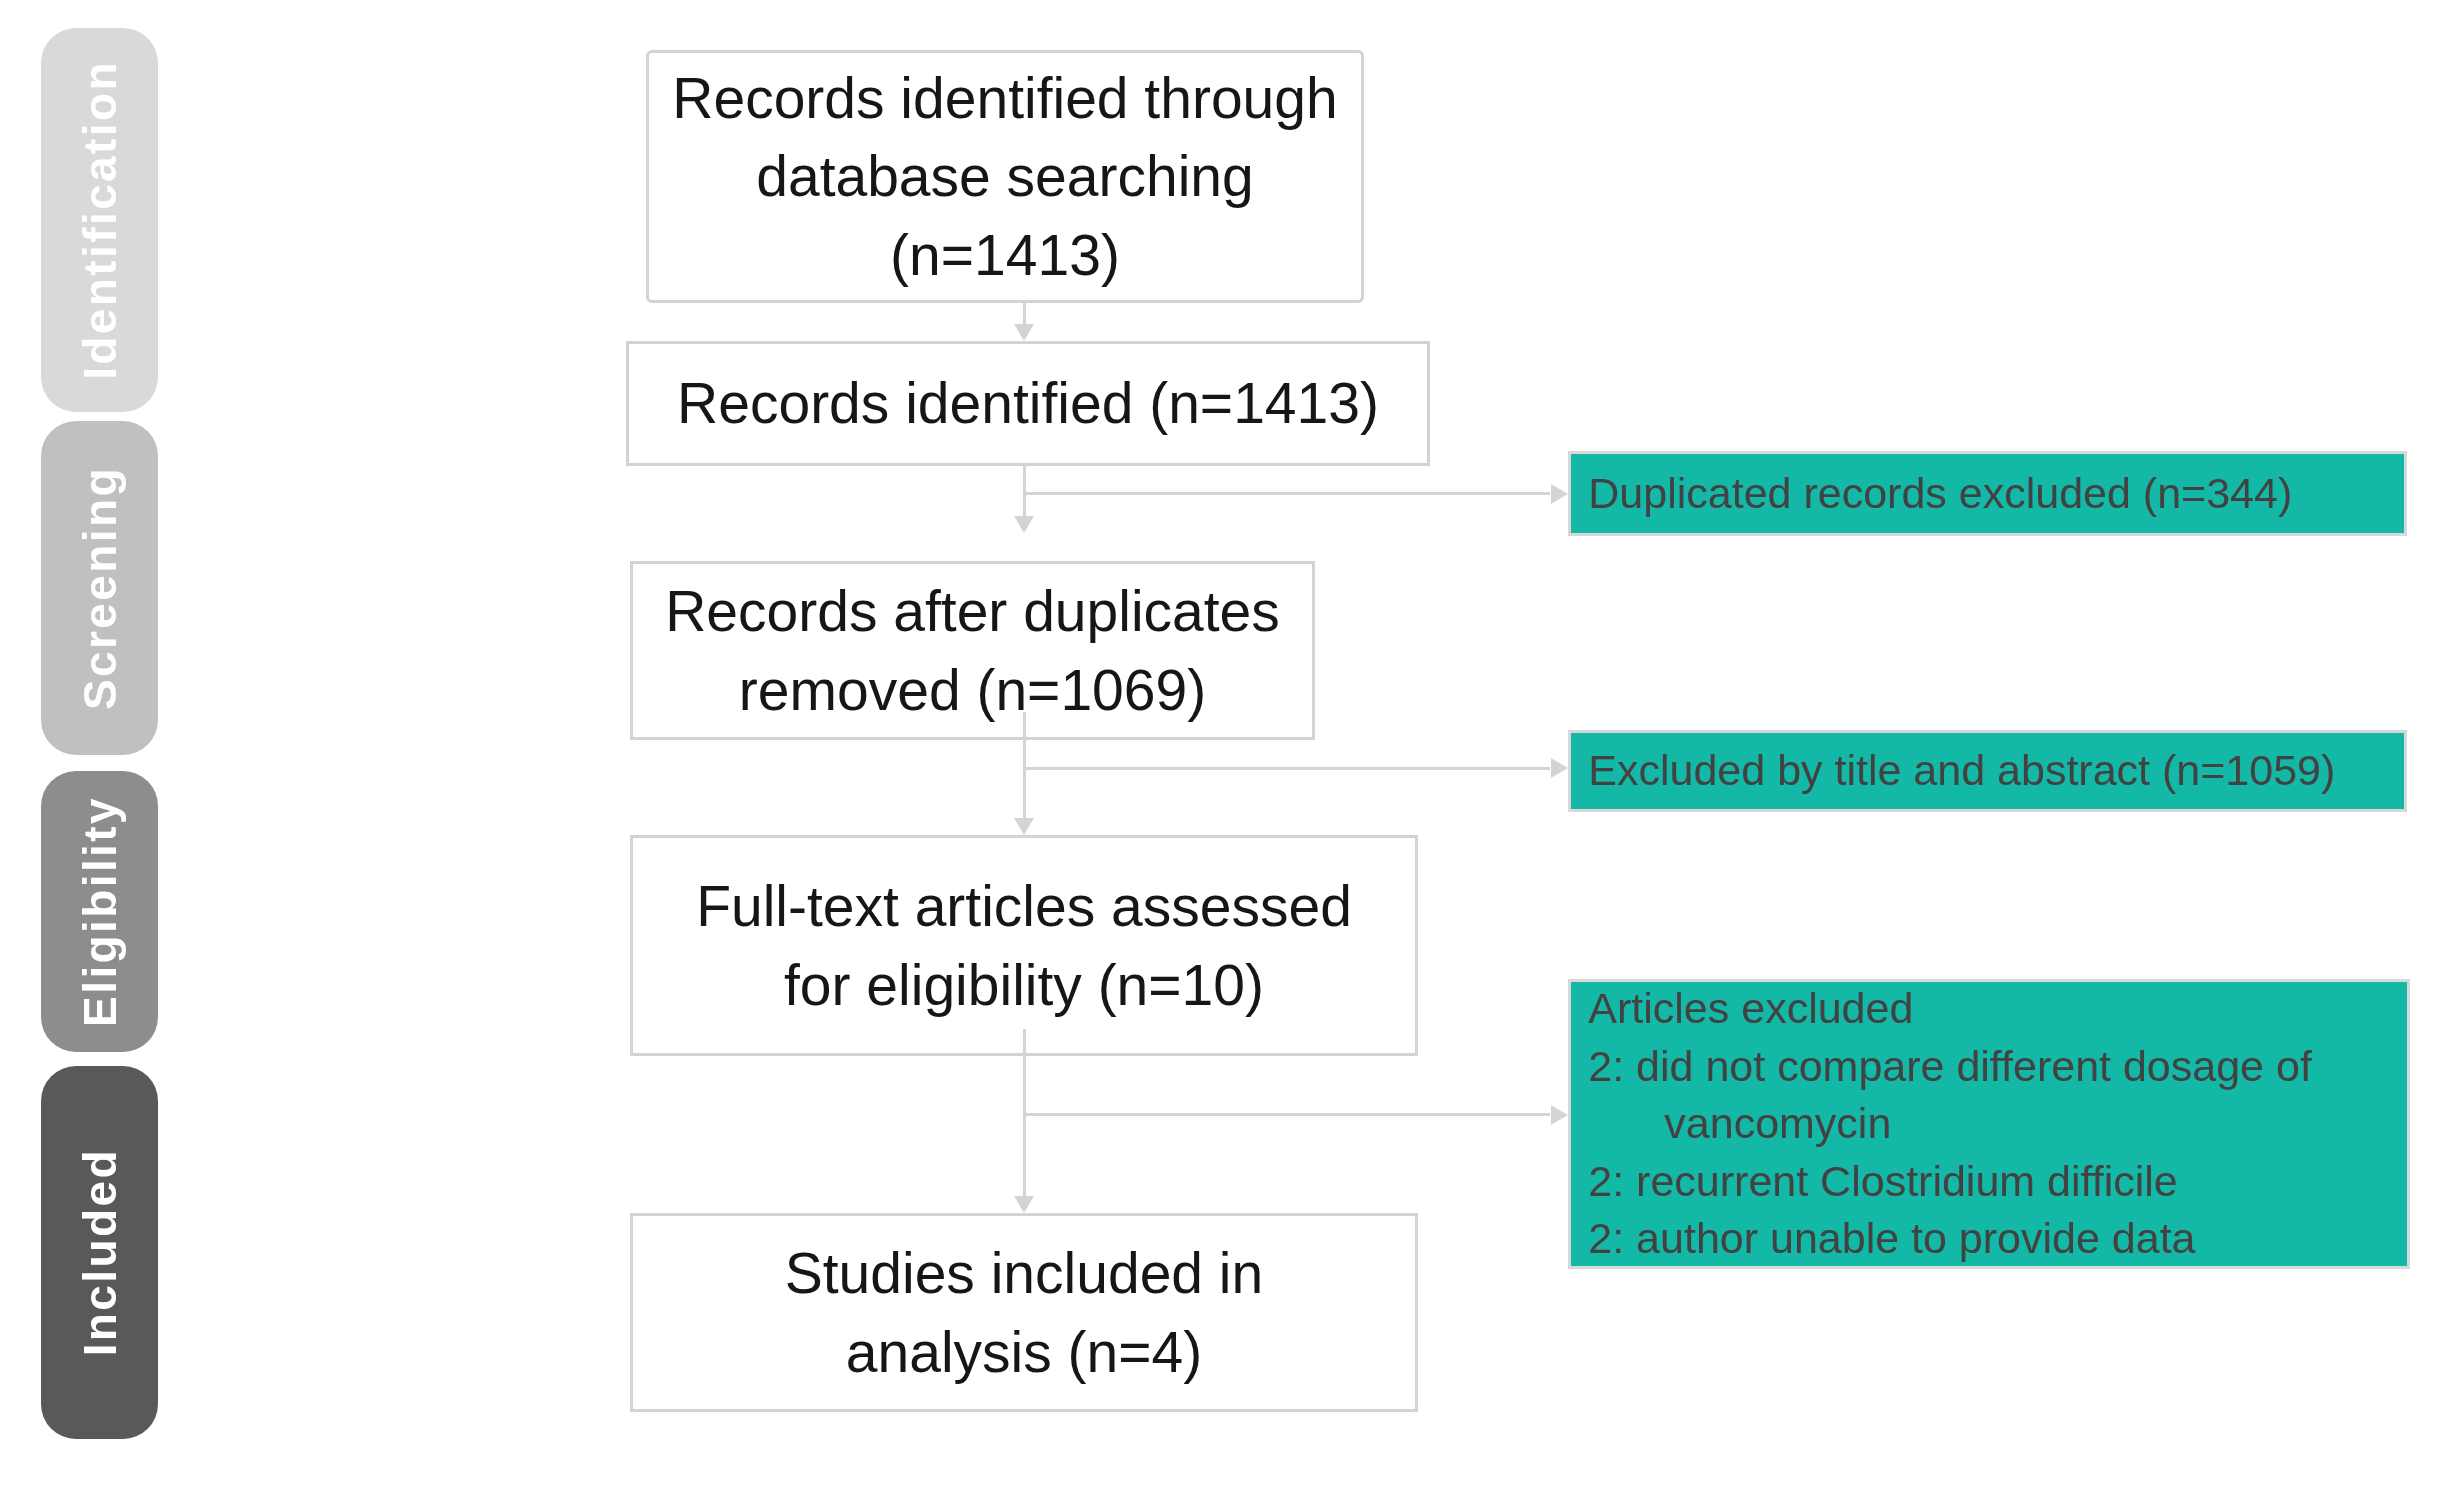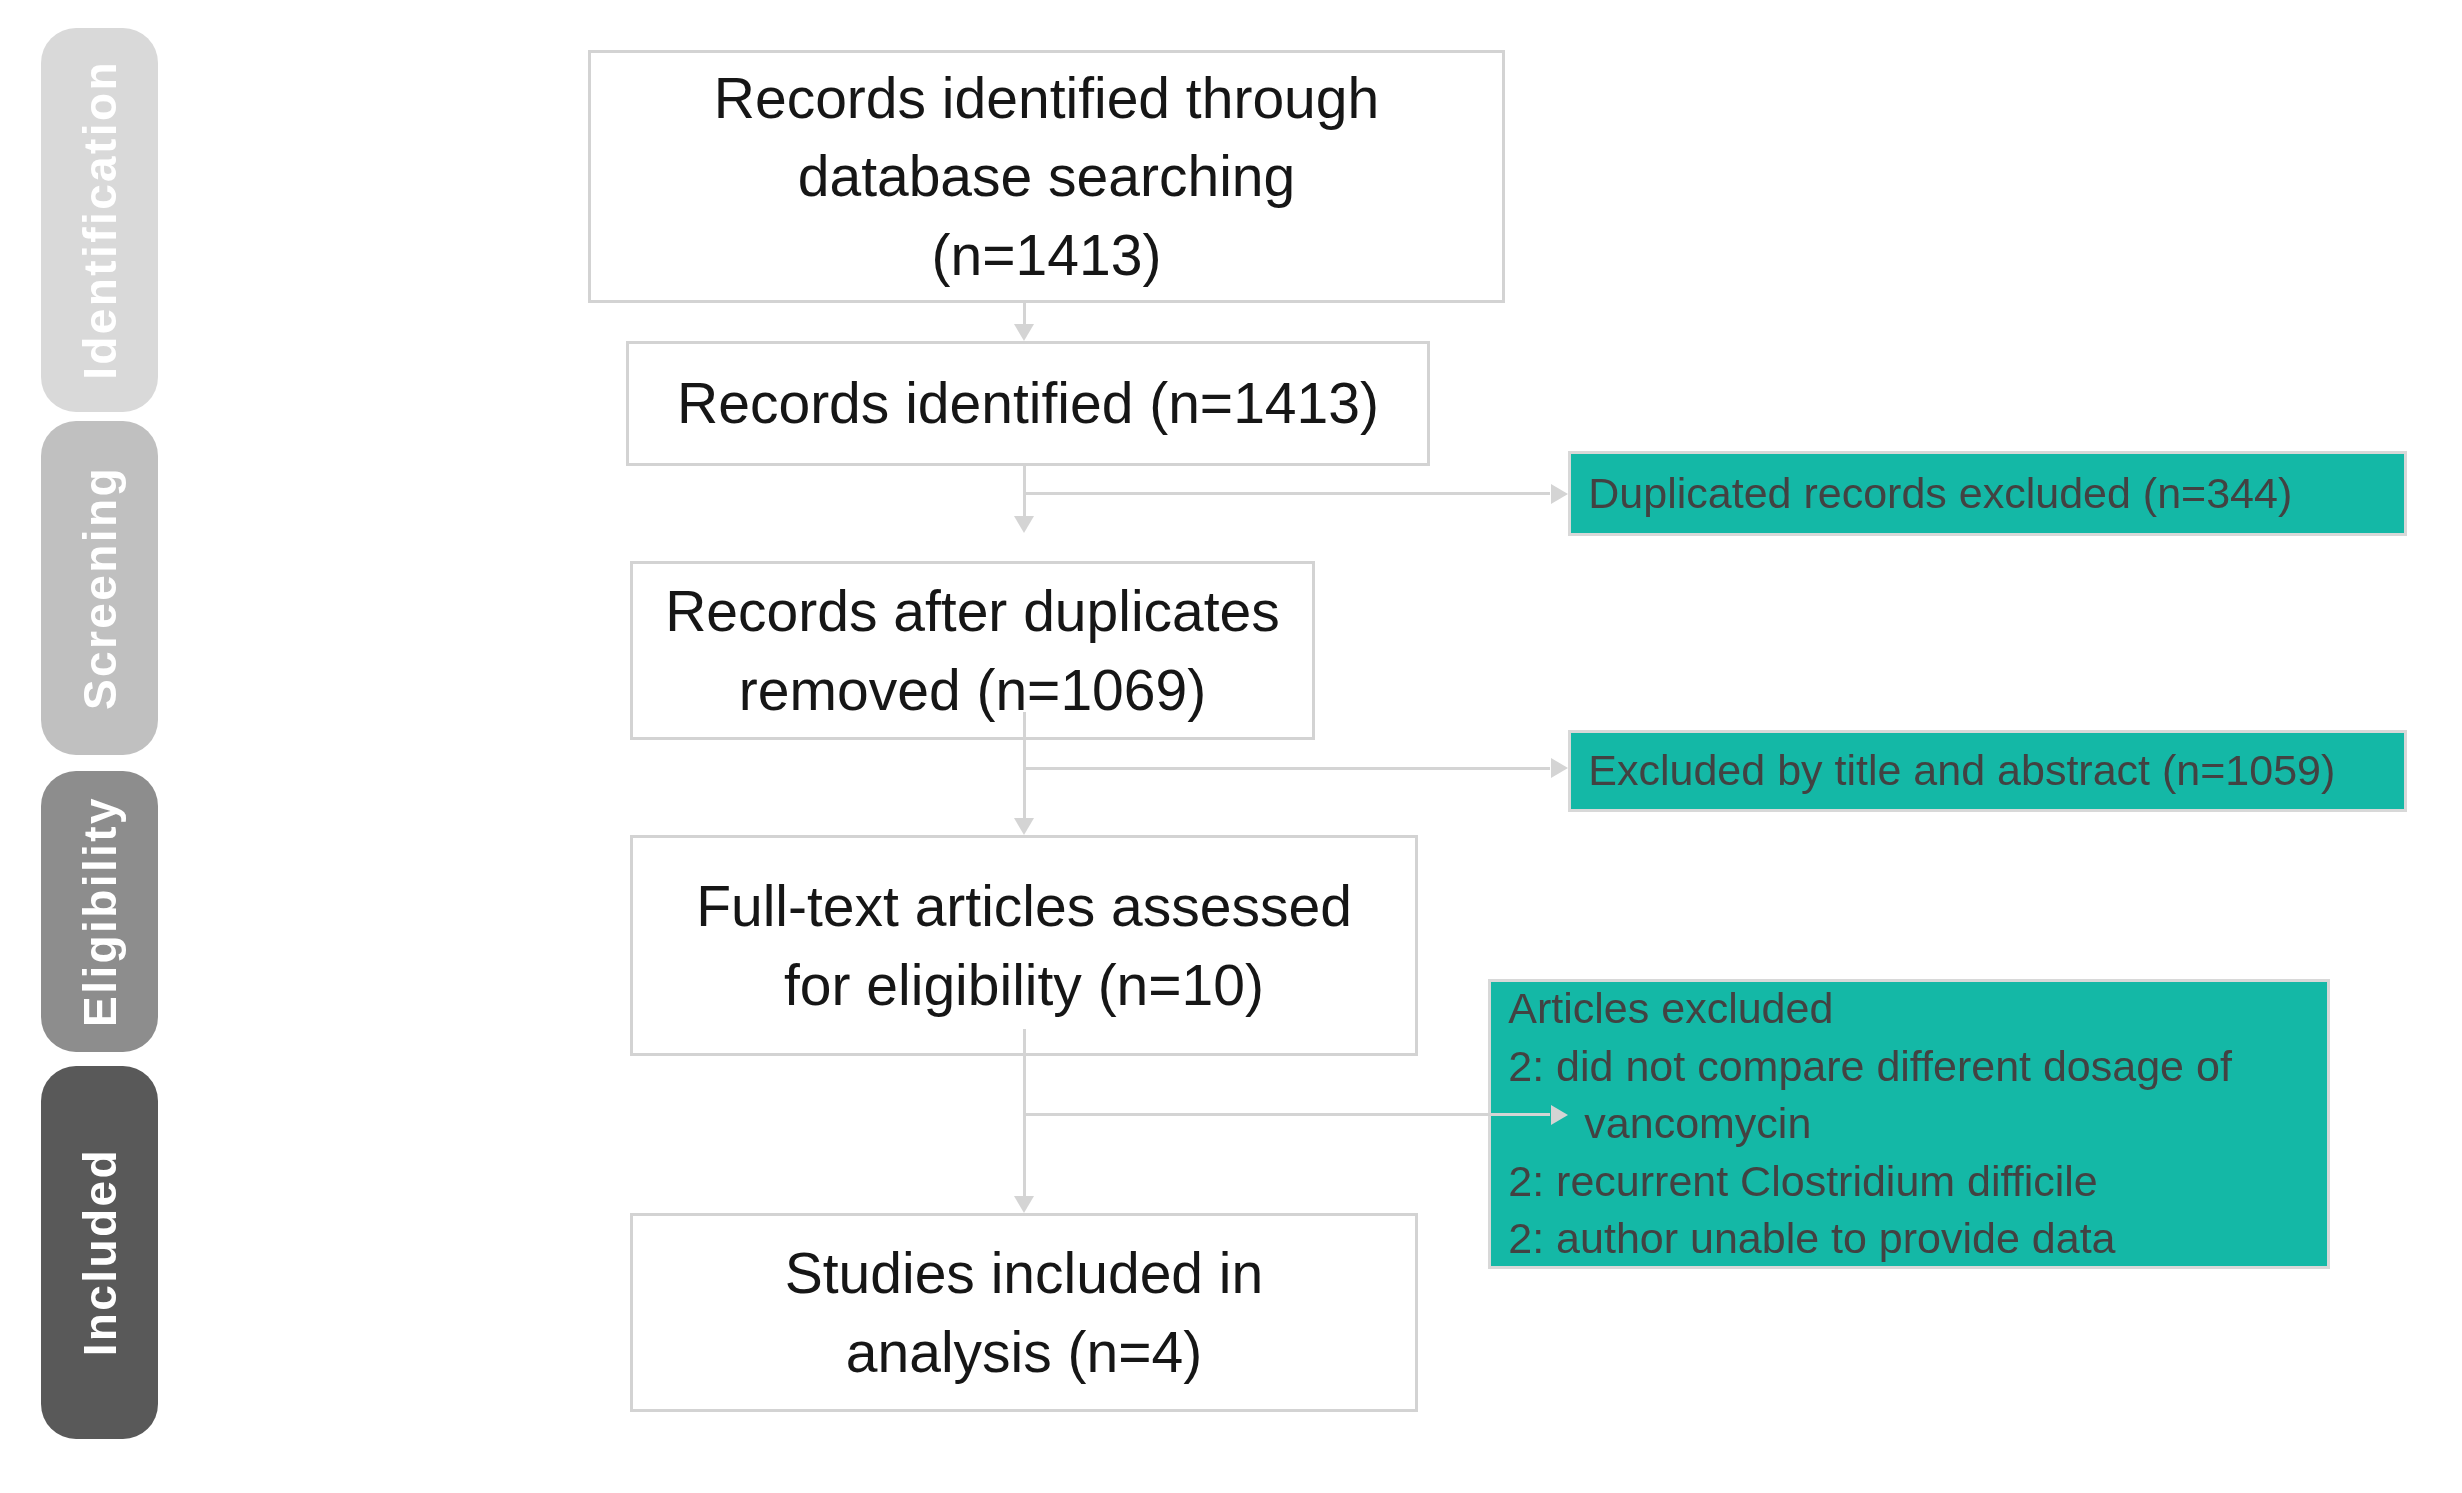--- a/index.html
+++ b/index.html
@@ -47,21 +47,21 @@
     display: flex;
     flex-direction: column;
     align-items: center;
     justify-content: center;
     text-align: center;
     color: #161616;
     font-size: 57px;
     line-height: 1.38;
   }
   .flow-box .line { white-space: nowrap; }
-  #box-records-identified-db   { left: 588px; top: 50px;   width: 917px; height: 253px; }
+  #box-records-identified-db   { left: 646px; top: 50px;   width: 718px; height: 253px; border-radius: 6px; }
   #box-records-identified      { left: 626px; top: 341px;  width: 804px; height: 125px; }
   #box-records-after-duplicates{ left: 630px; top: 533px;  width: 685px; height: 179px; margin-top: 28px; }
   #box-fulltext-assessed       { left: 630px; top: 835px; width: 788px; height: 221px; }
   #box-studies-included        { left: 630px; top: 1213px; width: 788px; height: 199px; }
 
   
   .side-box {
     position: absolute;
     background: #14b8a6;
     border: 3.2px solid #d8d8d8;
@@ -70,21 +70,21 @@
     line-height: 1.34;
     display: flex;
     flex-direction: column;
     justify-content: center;
     padding: 4.7px 17.3px;
   }
   .side-box .line { white-space: nowrap; }
   .indent { padding-left: 76px; }
   #side-duplicates-excluded     { left: 1568px; top: 451px;  width: 839px; height: 85px; }
   #side-title-abstract-excluded { left: 1568px; top: 730px;  width: 839px; height: 82px; }
-  #side-articles-excluded       { left: 1488px; top: 979px; width: 842px; height: 290px; }
+  #side-articles-excluded       { left: 1568px; top: 979px; width: 842px; height: 290px; }
 
   
   .conn { position: absolute; background: #d4d4d4; }
   #conn-v1 { left: 1023px; top: 303px;  width: 3.2px; height: 23.6px; }
   #conn-v2 { left: 1023px; top: 466px;  width: 3.2px; height: 53px; }
   #conn-v3 { left: 1023px; top: 712px;  width: 3.2px; height: 109px; }
   #conn-v4 { left: 1023px; top: 1029px; width: 3.2px; height: 170px; }
   #conn-h1 { left: 1024px; top: 492px;  width: 526px; height: 3.2px; }
   #conn-h2 { left: 1024px; top: 767px;  width: 526px; height: 3.2px; }
   #conn-h3 { left: 1024px; top: 1113px; width: 526px; height: 3.2px; }

